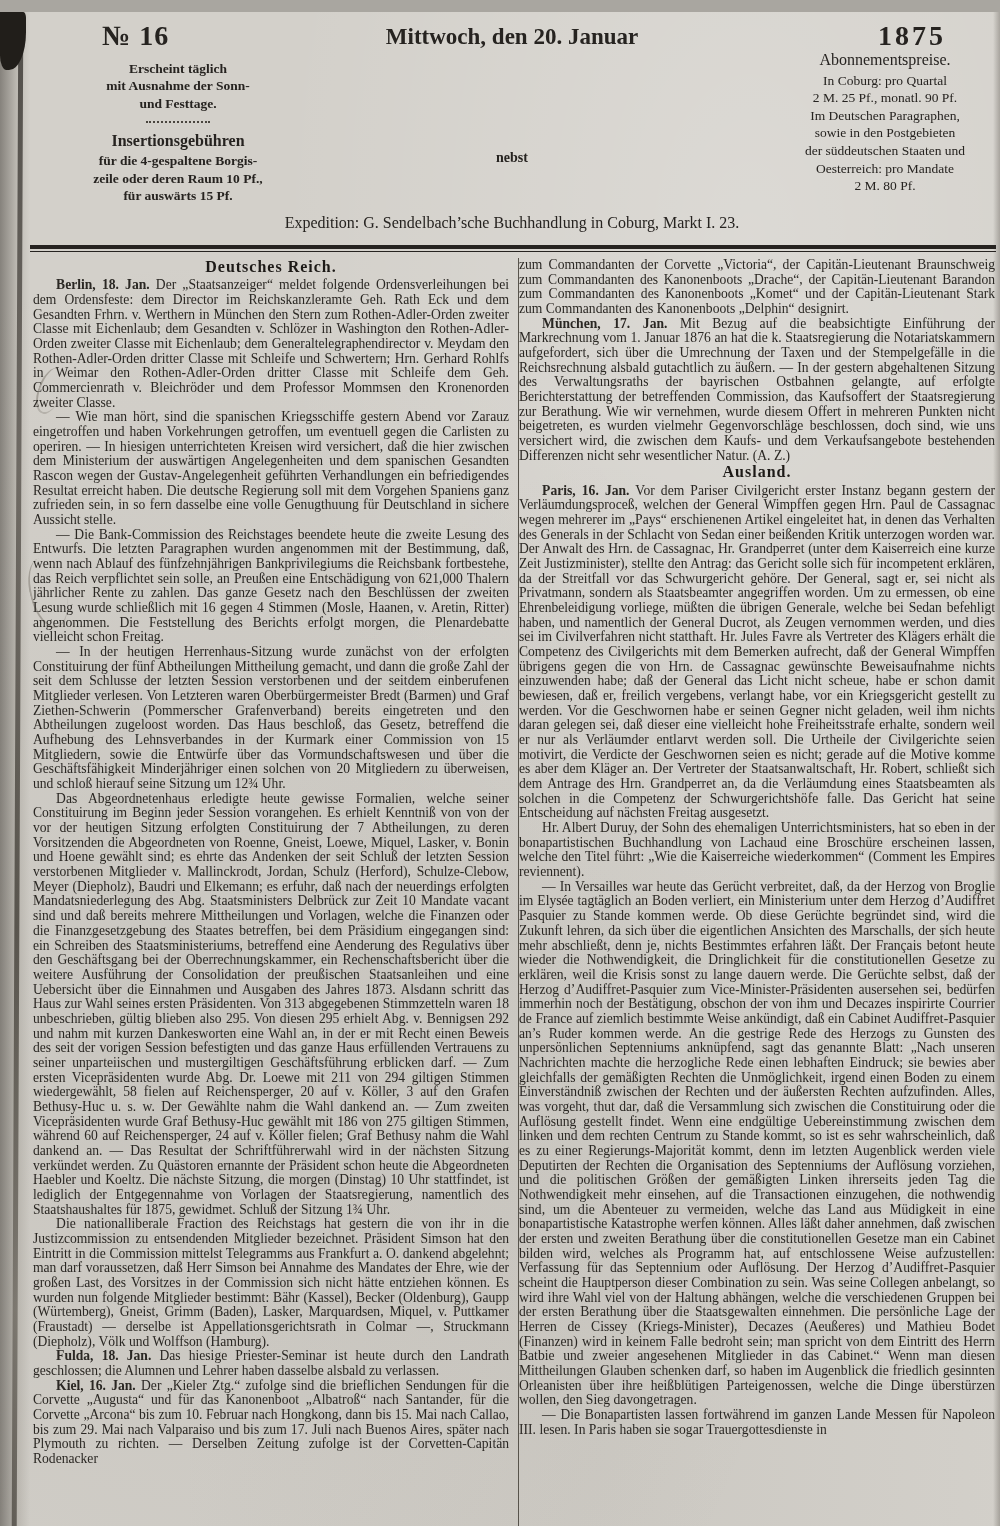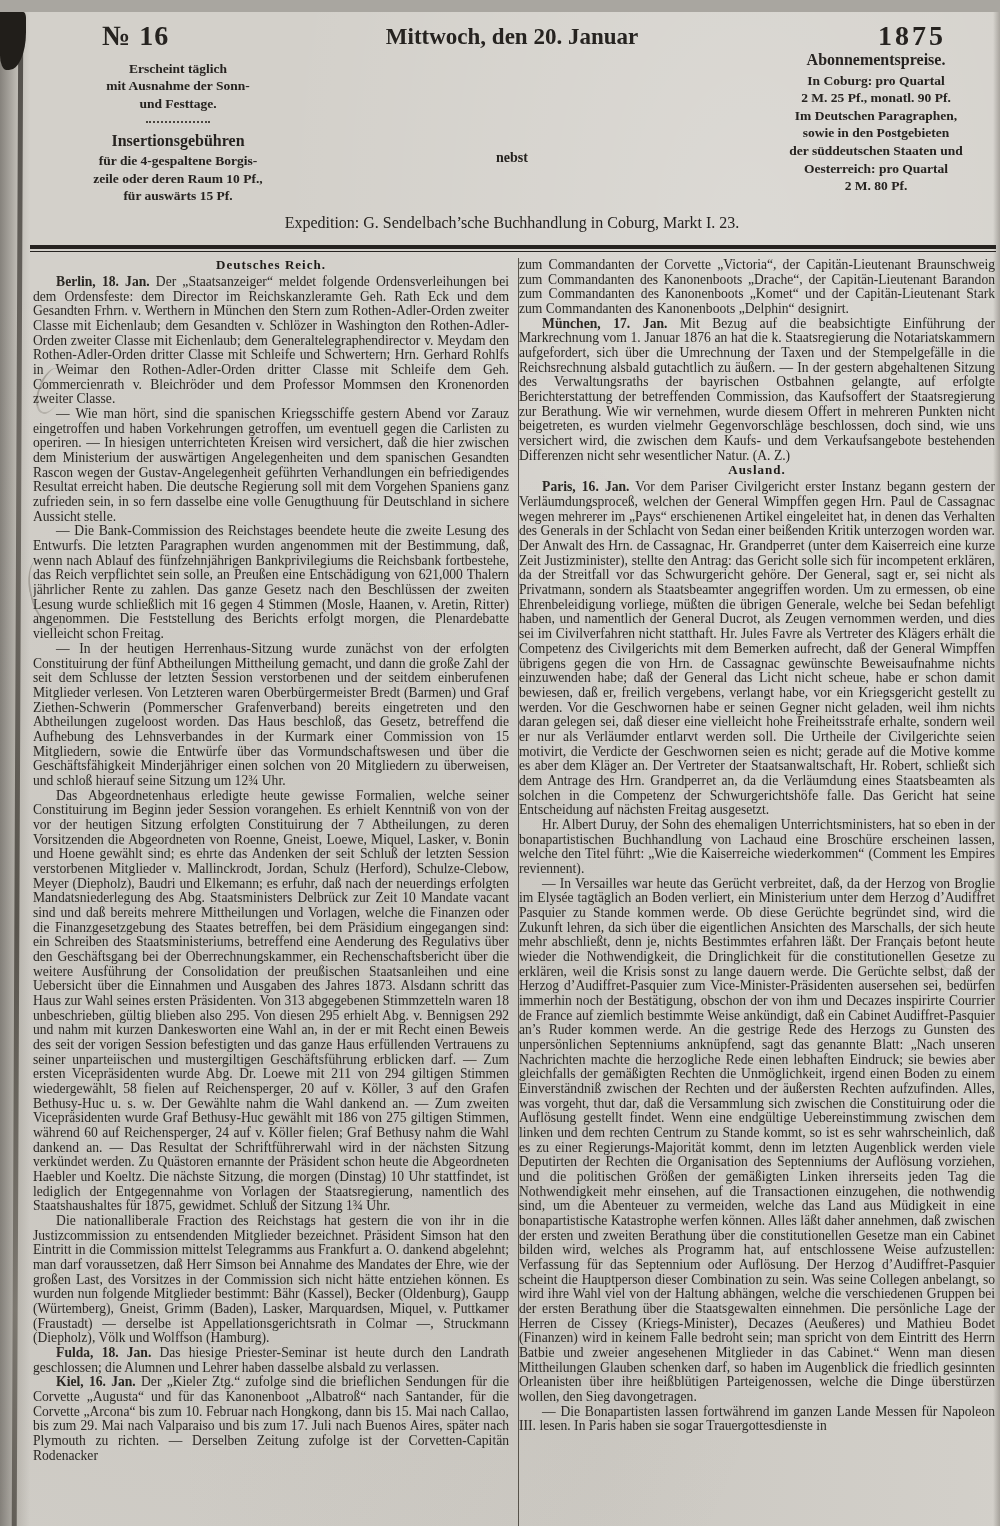--- a/index.html
+++ b/index.html
@@ -33,31 +33,31 @@
   .issue-no { position:absolute; left:72px; top:8px; font-size:28px; font-weight:bold; letter-spacing:1px; }
   .date-line { position:absolute; left:50%; transform:translateX(-50%); top:12px; font-size:23px; font-weight:bold; white-space:nowrap; }
   .year { position:absolute; right:48px; top:8px; font-size:28px; font-weight:bold; letter-spacing:3px; }
   .left-box { position:absolute; left:26px; top:48px; width:244px; text-align:center; font-weight:bold; font-size:13.5px; line-height:1.28; }
   .squiggle { margin:9px auto 8px auto; width:64px; border-top:2px dotted #49453e; }
   .box-heading { font-size:16px; margin-bottom:1px; }
   .title { position:absolute; left:50%; transform:translateX(-50%); top:30px; font-size:78px; font-weight:bold; white-space:nowrap; letter-spacing:0px; color:#1c1916; }
   .nebst { position:absolute; left:50%; transform:translateX(-50%); top:138px; font-size:14px; font-weight:bold;text-align:center; }
   .subtitle { position:absolute; left:50%; transform:translateX(-50%); top:156px; font-size:31px; font-weight:bold; white-space:nowrap; color:#1c1916; }
   .expedition { position:absolute; left:50%; transform:translateX(-50%); top:202px; font-size:16px; white-space:nowrap; }
-  .right-box { position:absolute; right:9px; top:38px; width:218px; text-align:center; font-weight:bold; font-size:13.5px; line-height:1.3; }
+  .right-box { position:absolute; right:0; top:38px; width:218px; text-align:center; font-weight:normal; font-size:13.5px; line-height:1.3; }
 
   .head-rule { position:absolute; top:233px; left:30px; right:4px; height:2px; border-top:4px solid #262320; border-bottom:1px solid #262320; }
 
   
   .body { position:absolute; top:246px; left:33px; right:5px; bottom:4px; display:flex; }
   .column { flex:1 1 0; overflow:hidden; font-size:13.6px; line-height:1.08; text-align:justify; color:#2a2723; }
   .column.left  { padding-right:9px; }
   .column.right { padding-left:0; }
   .col-divider { flex:0 0 1px; background:#57534b; }
-  .section-heading { text-align:center; font-size:13px; font-weight:bold; letter-spacing:1px; margin:0 0 3px 0; color:#1d1a17; }
+  .section-heading { text-align:center; font-size:16px; font-weight:bold; letter-spacing:1px; margin:0 0 3px 0; color:#1d1a17; }
   .para { margin:0; text-indent:1.7em; }
   .para.noindent { text-indent:0; }
   .lead { font-weight:bold; }
 </style>
 </head>
 <body>
 
 <div class="page">
 
   <div class="edge-shade"></div>
@@ -87,21 +87,21 @@
     <div class="nebst">nebst</div>
     <div class="expedition">Expedition:  G. Sendelbach’sche Buchhandlung in Coburg, Markt I. 23.</div>
 
     <div class="right-box">
       <div class="box-heading">Abonnementspreise.</div>
       <div>In Coburg:  pro Quartal</div>
       <div>2 M. 25 Pf., monatl. 90 Pf.</div>
       <div>Im Deutschen Paragraphen,</div>
       <div>sowie in den Postgebieten</div>
       <div>der süddeutschen Staaten und</div>
-      <div>Oesterreich:  pro Quartal</div>
+      <div>Oesterreich:  pro Mandate</div>
       <div>2 M. 80 Pf.</div>
     </div>
   </header>
 
   <div class="head-rule"></div>
 
   <main class="body">
 
     <section class="column left">
       <h2 class="section-heading">Deutsches Reich.</h2>

